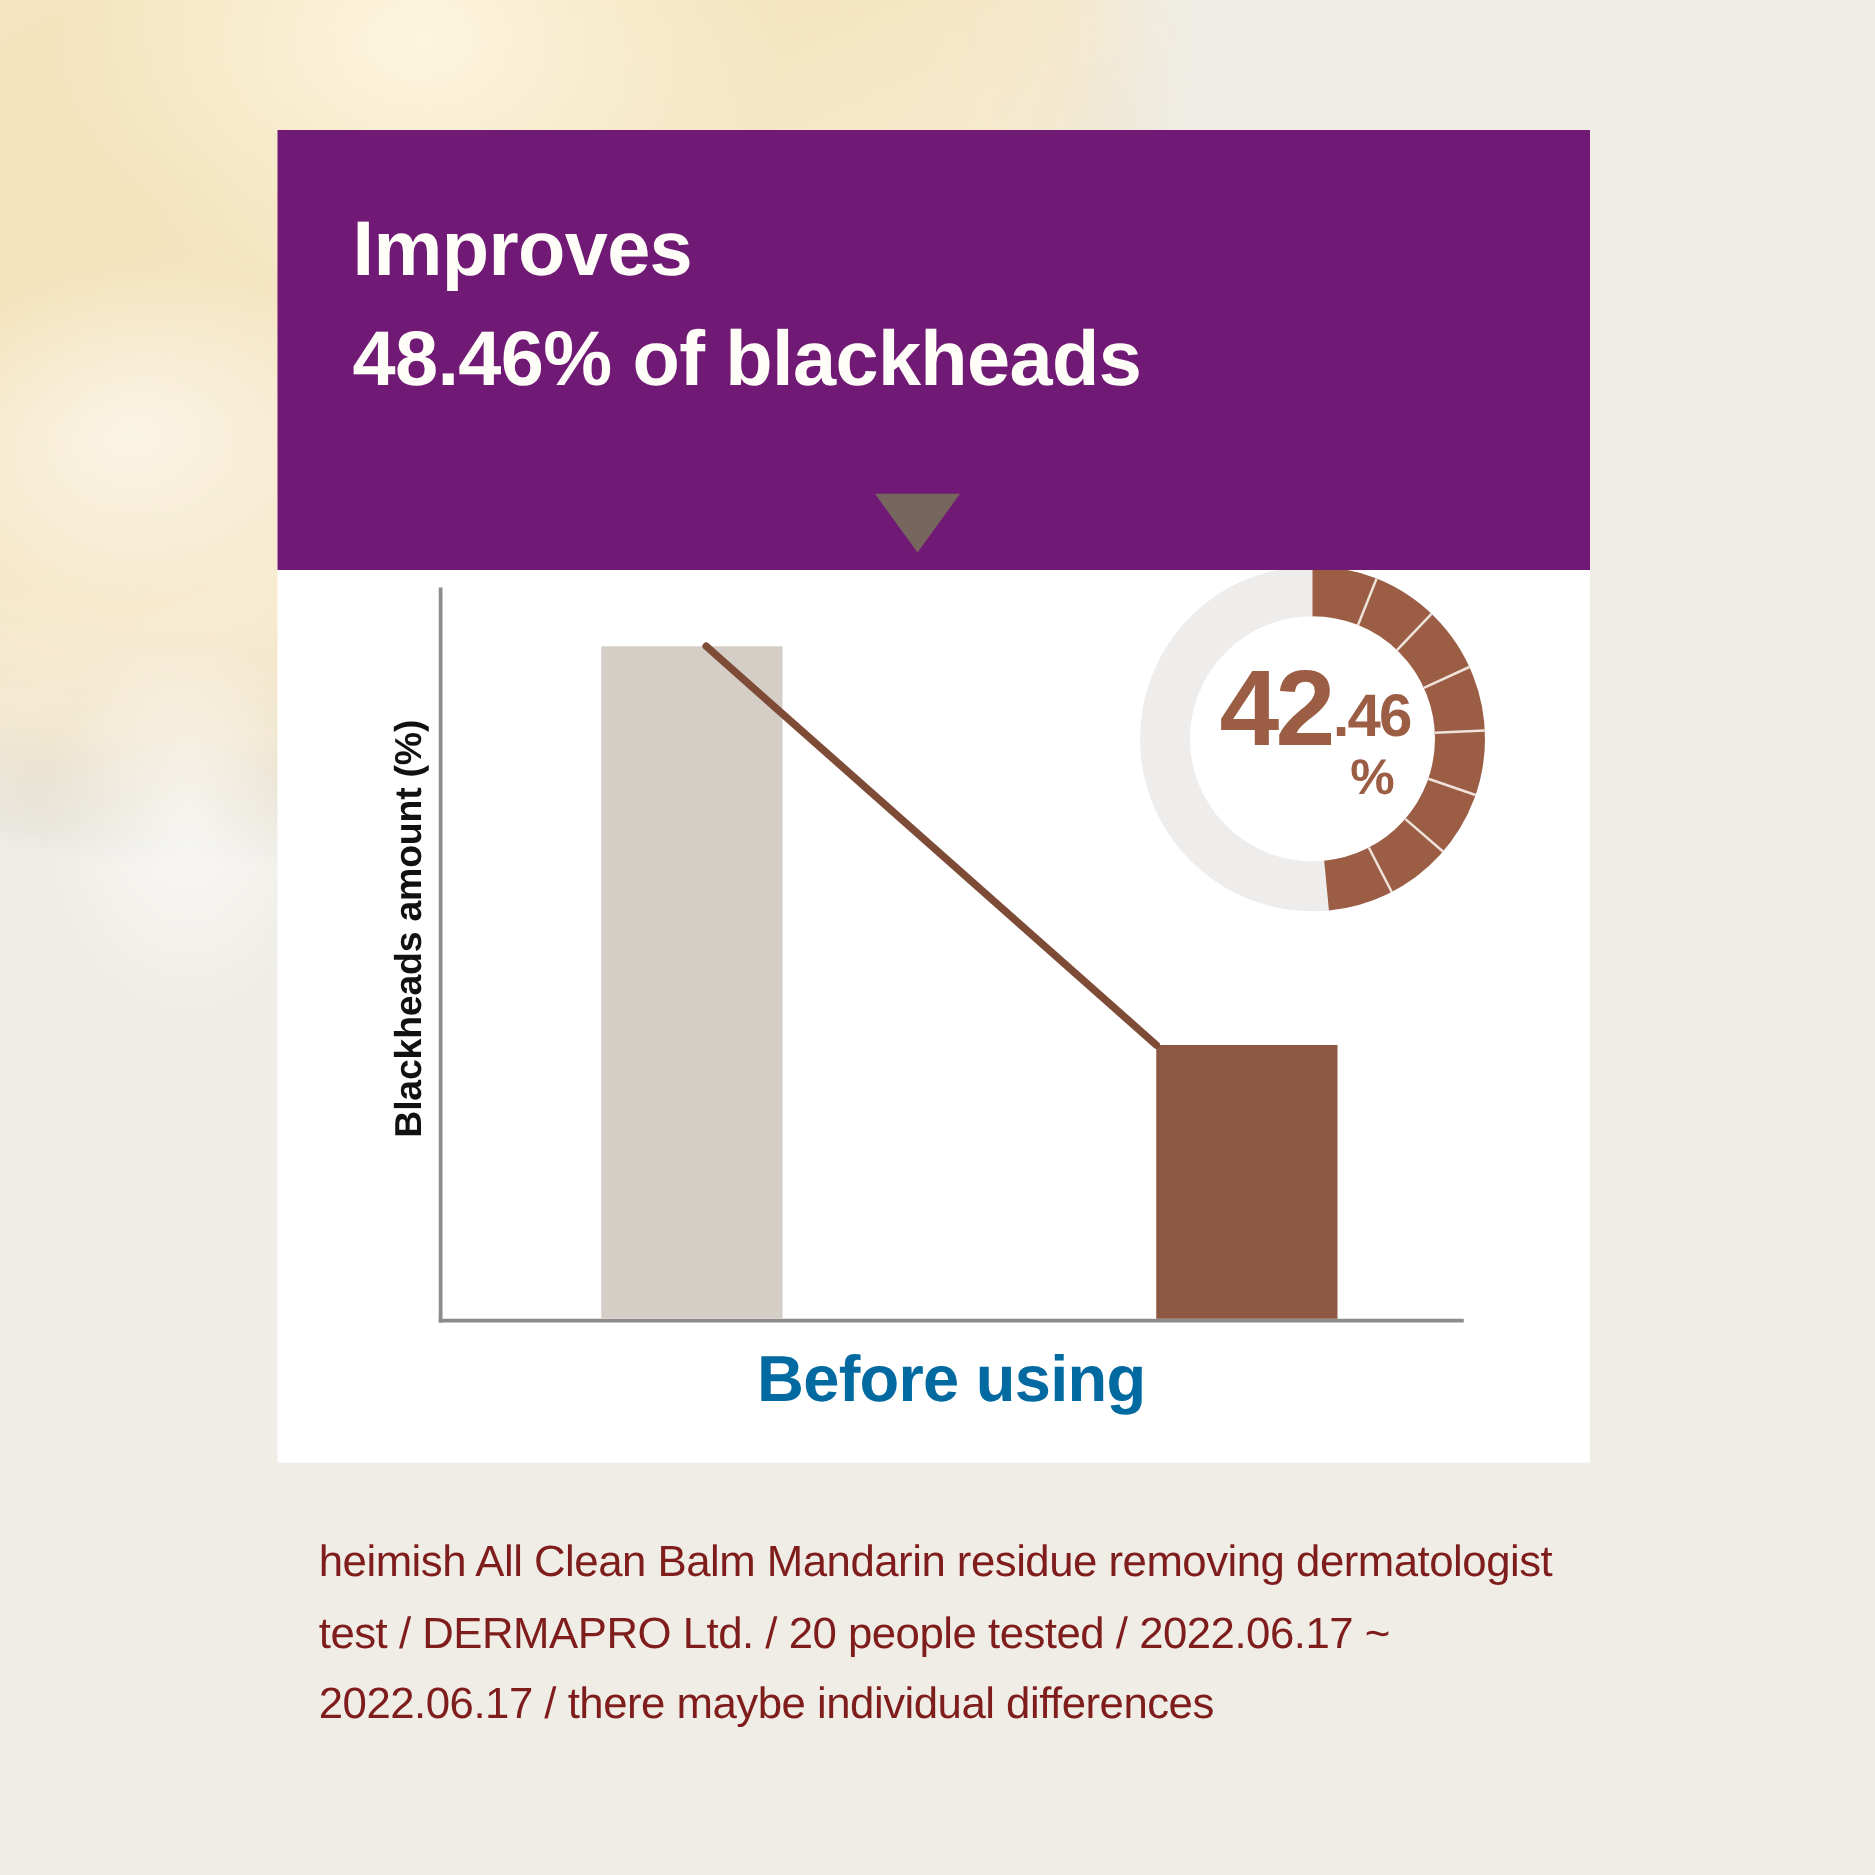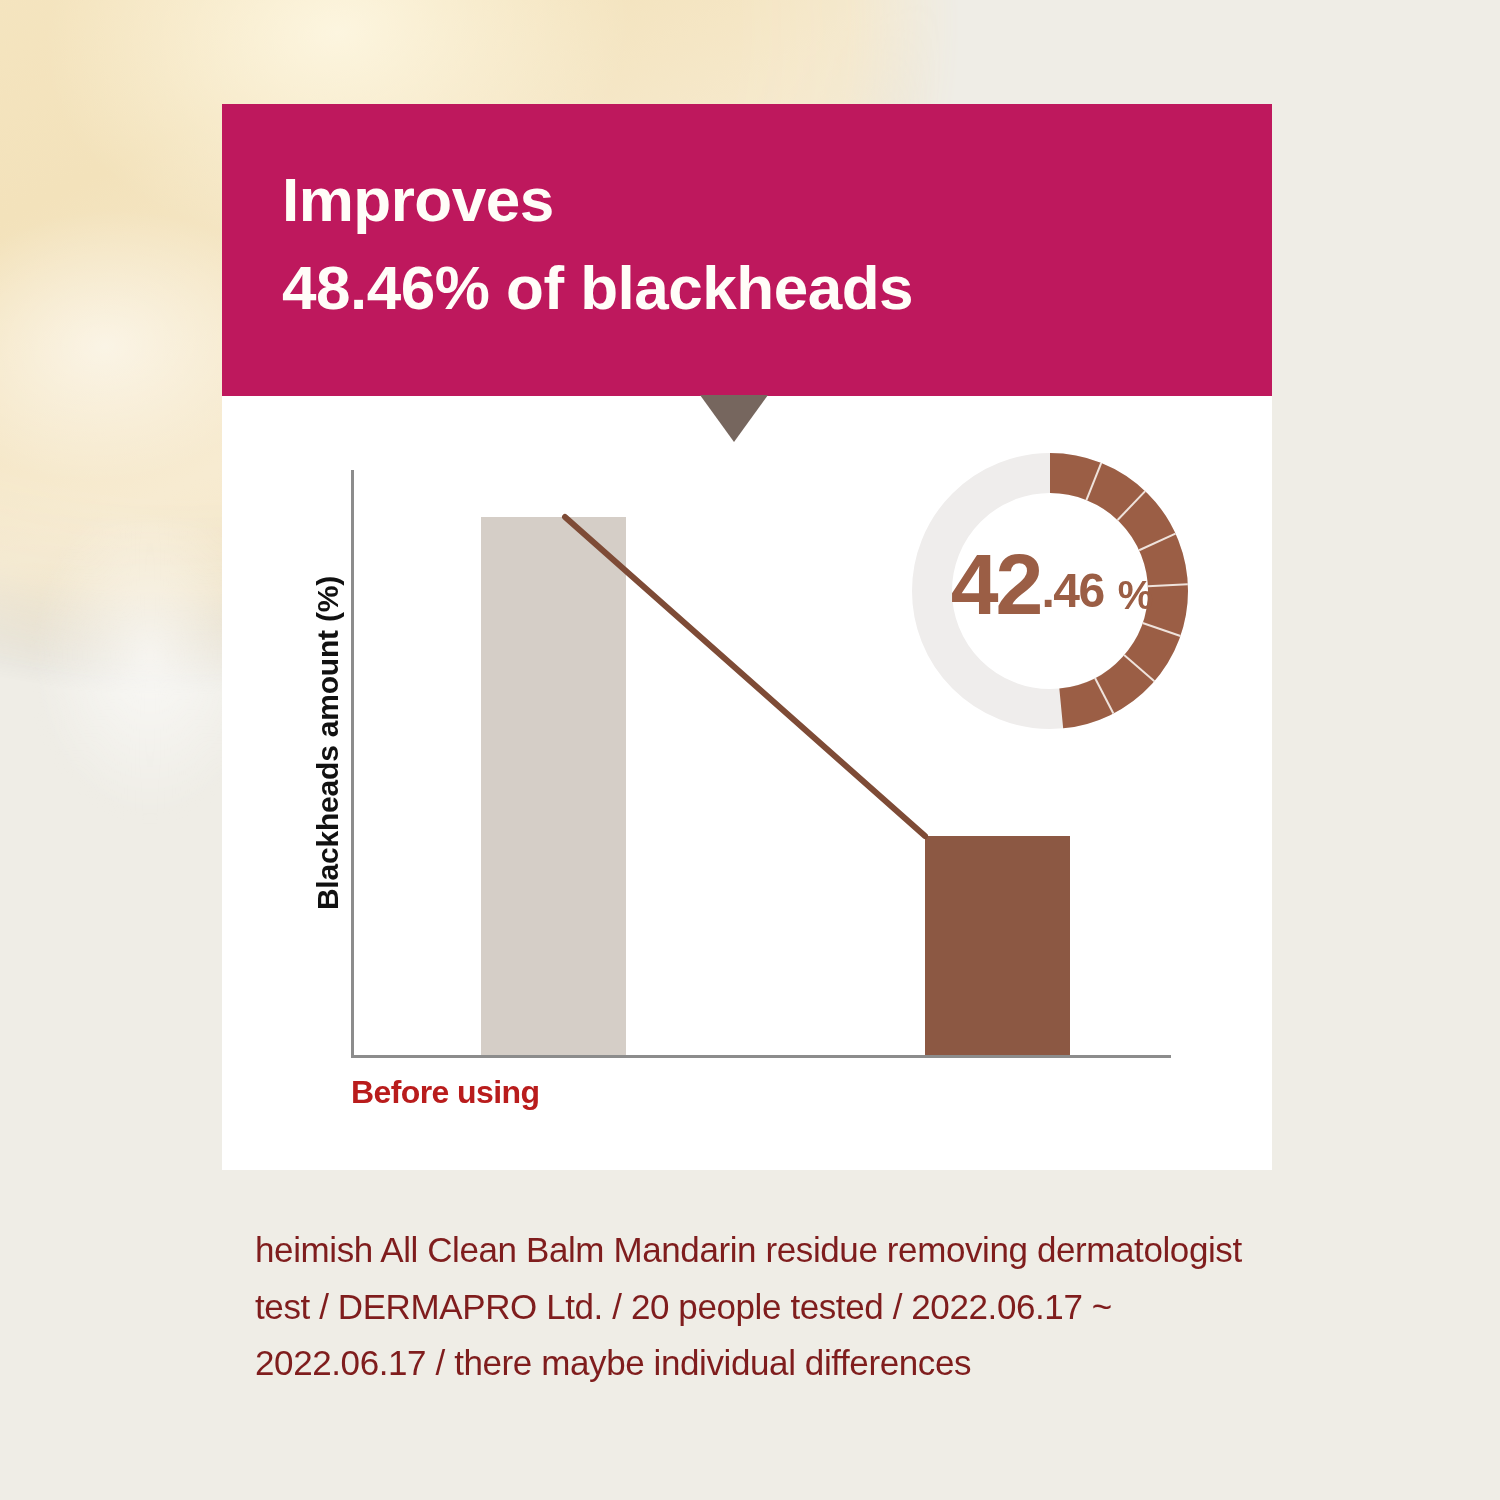--- a/index.html
+++ b/index.html
@@ -58,22 +58,22 @@
     background: radial-gradient(ellipse at 50% 45%, rgba(255,255,255,0.65) 0%, rgba(255,255,255,0) 70%);
     filter: blur(6px);
   }
 
   
   .header-banner {
     position: absolute;
     left: 222px;
     top: 104px;
     width: 1050px;
-    height: 292px;
-    background: #be185d;
+    height: 352px;
+    background: #701a75;
     z-index: 4;
     padding-left: 12px;
   }
 
   .header-title {
     position: absolute;
     left: 60px;
     top: 52px;
     color: #FFFDF8;
     font-size: 62px;
@@ -175,24 +175,24 @@
 
   .x-tick-labels {
     position: absolute;
     left: 129px;
     top: 678px;
     width: 820px;
     display: flex;
   }
   .x-tick {
     flex: 1;
-    text-align: left;
-    font-size: 32px;
-    font-weight: bold;
-    color: #b91c1c;
+    text-align: center;
+    font-size: 52px;
+    font-weight: bold;
+    color: #0369a1;
     letter-spacing: -0.6px;
   }
 
   
   .donut-wrap {
     position: absolute;
     left: 683px;
     top: 50px;
     width: 290px;
     height: 290px;
@@ -216,21 +216,21 @@
   }
   .donut-int {
     font-size: 86px;
     font-weight: bold;
     color: #9B5E45;
     letter-spacing: -3px;
     line-height: 0.92;
   }
   .donut-frac-col {
     display: flex;
-    flex-direction: row;
+    flex-direction: column;
     align-items: flex-start;
     margin-left: 1px;
     margin-top: 24px;
   }
   .donut-frac {
     font-size: 48px;
     font-weight: bold;
     color: #9B5E45;
     letter-spacing: -1.5px;
     line-height: 0.9;

